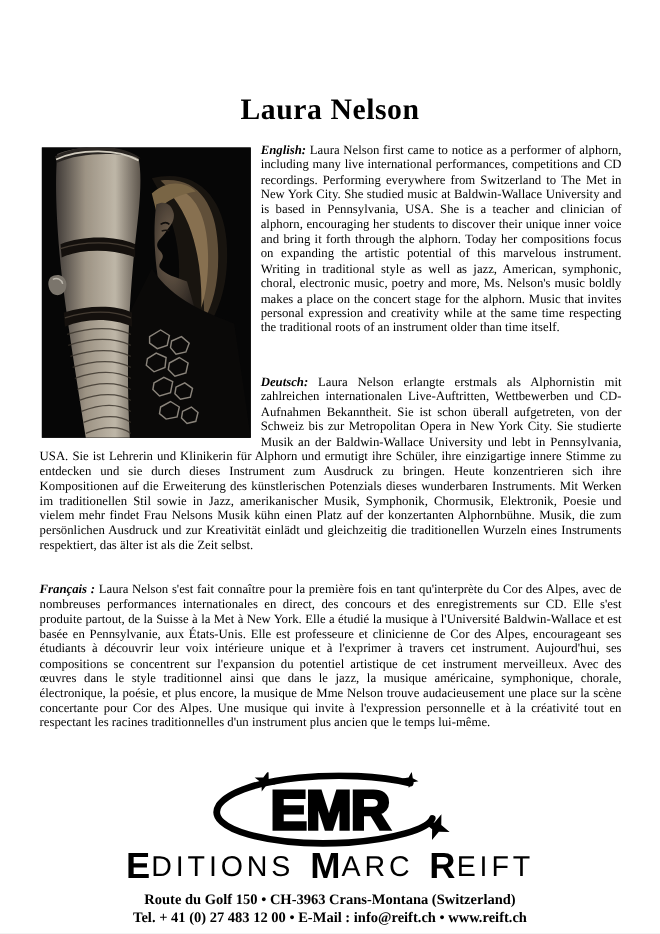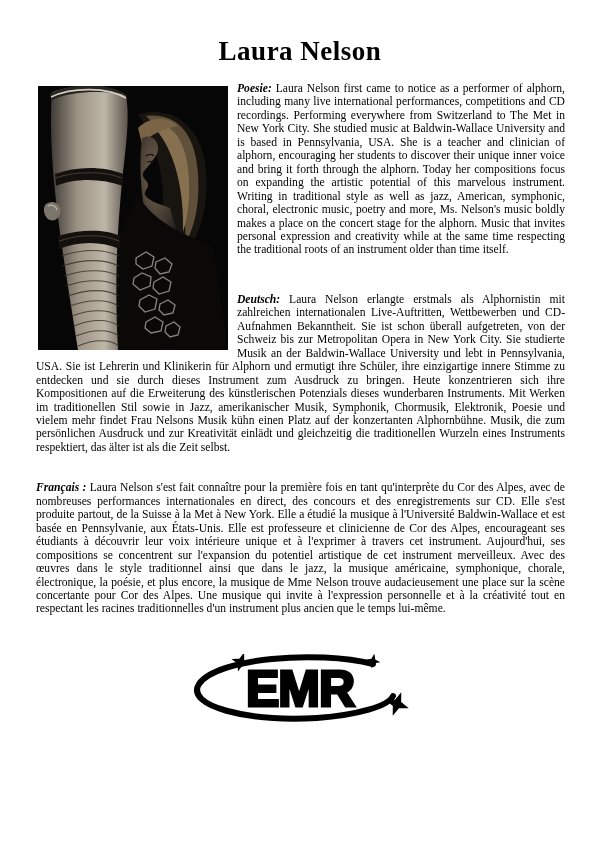--- a/index.html
+++ b/index.html
@@ -8,21 +8,21 @@
     width: 600px;
     height: 849px;
     margin: 0 auto;
     background: #ffffff;
     font-family: "Liberation Serif", serif;
     color: #000;
     overflow: hidden;
   }
   .title {
     margin: 0;
-    padding-top: 36px;
+    padding-top: 84px;
     text-align: center;
     font-size: 27px;
     font-weight: bold;
     letter-spacing: 0.5px;
     font-family: "Liberation Serif", serif;
   }
   .content {
     margin: 15px 35px 0 36px;
   }
   .photo {
@@ -154,21 +154,21 @@
           <path d="M36 240 C 54 233 70 233 81 240" fill="none"></path>
           <path d="M38 250 C 55 243 71 243 81 250" fill="none"></path>
           <path d="M40 260 C 56 253 72 253 81 260" fill="none"></path>
         </g>
 
         <rect x="0" y="0" width="190" height="264" fill="#000000" opacity="0.12"></rect>
       </svg>
     </div>
 
     <p class="para english">
-      <span class="label">Poesie:</span>
+      <span class="label">English:</span>
       <span>Laura Nelson first came to notice as a performer of alphorn, including many live international performances, competitions and CD recordings.  Performing everywhere from Switzerland to The Met in New York City. She studied music at Baldwin-Wallace University and is based in Pennsylvania, USA. She is a teacher and clinician of alphorn, encouraging her students to discover their unique inner voice and bring it forth through the alphorn.  Today her compositions focus on expanding the artistic potential of this marvelous instrument.  Writing in traditional style as well as jazz, American, symphonic, choral, electronic music, poetry and more, Ms. Nelson's music boldly makes a place on the concert stage for the alphorn.  Music that invites personal expression and creativity while at the same time respecting the traditional roots of an instrument older than time itself.</span>
     </p>
 
     <p class="para deutsch">
       <span class="label">Deutsch:</span>
       <span>Laura Nelson erlangte erstmals als Alphornistin mit zahlreichen internationalen Live-Auftritten, Wettbewerben und CD-Aufnahmen Bekanntheit. Sie ist schon überall aufgetreten, von der Schweiz bis zur Metropolitan Opera in New York City. Sie studierte Musik an der Baldwin-Wallace University und lebt in Pennsylvania, USA. Sie ist Lehrerin und Klinikerin für Alphorn und ermutigt ihre Schüler, ihre einzigartige innere Stimme zu entdecken und sie durch dieses Instrument zum Ausdruck zu bringen. Heute konzentrieren sich ihre Kompositionen auf die Erweiterung des künstlerischen Potenzials dieses wunderbaren Instruments. Mit Werken im traditionellen Stil sowie in Jazz, amerikanischer Musik, Symphonik, Chormusik, Elektronik, Poesie und vielem mehr findet Frau Nelsons Musik kühn einen Platz auf der konzertanten Alphornbühne. Musik, die zum persönlichen Ausdruck und zur Kreativität einlädt und gleichzeitig die traditionellen Wurzeln eines Instruments respektiert, das älter ist als die Zeit selbst.</span>
     </p>
 
     <p class="para francais">
       <span class="label">Français :</span>
@@ -188,19 +188,26 @@
 
       <text x="123" y="52" text-anchor="middle" font-family="Liberation Sans, sans-serif" font-size="50" font-weight="bold" letter-spacing="-1" fill="#000" stroke="#000" stroke-width="3">EMR</text>
 
       <g fill="#000">
         <path transform="translate(64,8) rotate(18)" d="M0 -10 L2.6 -2.6 L10 0 L2.6 2.6 L0 10 L-2.6 2.6 L-10 0 L-2.6 -2.6 Z"></path>
         <path transform="translate(196,7) rotate(10) scale(0.75)" d="M0 -10 L2.6 -2.6 L10 0 L2.6 2.6 L0 10 L-2.6 2.6 L-10 0 L-2.6 -2.6 Z"></path>
         <path transform="translate(220,50) rotate(20) scale(1.25)" d="M0 -10 L2.6 -2.6 L10 0 L2.6 2.6 L0 10 L-2.6 2.6 L-10 0 L-2.6 -2.6 Z"></path>
       </g>
     </svg>
 
+    <div class="wordmark">
+      <span class="big">E</span><span class="small">DITIONS</span><span class="gap"></span>
+      <span class="big">M</span><span class="small">ARC</span><span class="gap"></span>
+      <span class="big">R</span><span class="small">EIFT</span>
+    </div>
 
     <div class="address">
+      <div>Route du Golf 150 • CH-3963 Crans-Montana (Switzerland)</div>
+      <div>Tel. + 41 (0) 27 483 12 00 • E-Mail : info@reift.ch • www.reift.ch</div>
     </div>
 
   </div>
 
 </div>
 
 </body></html>

